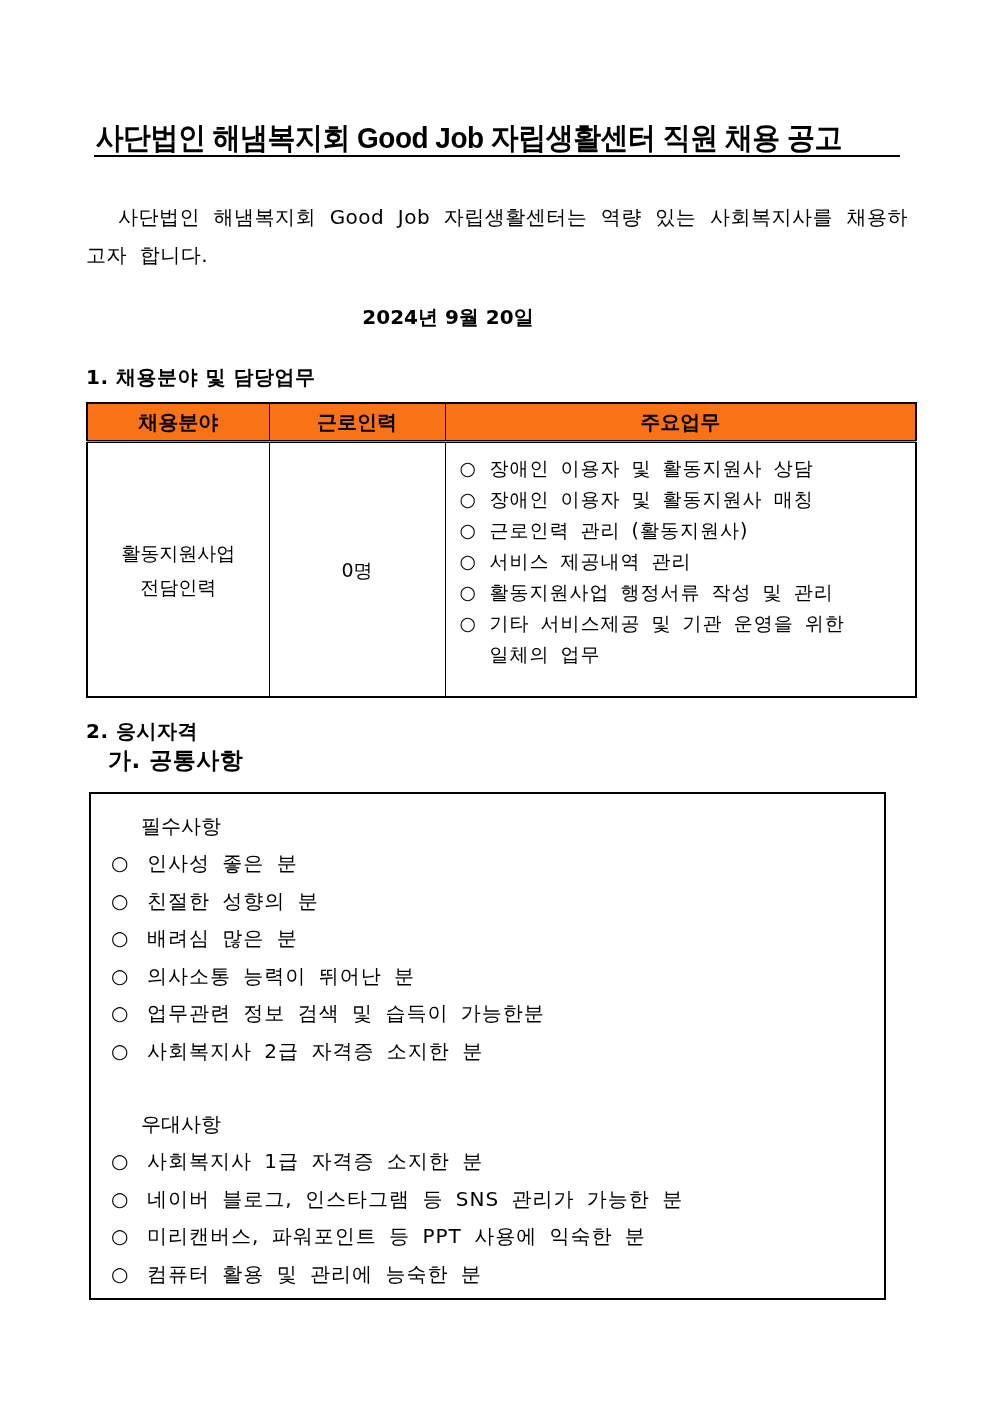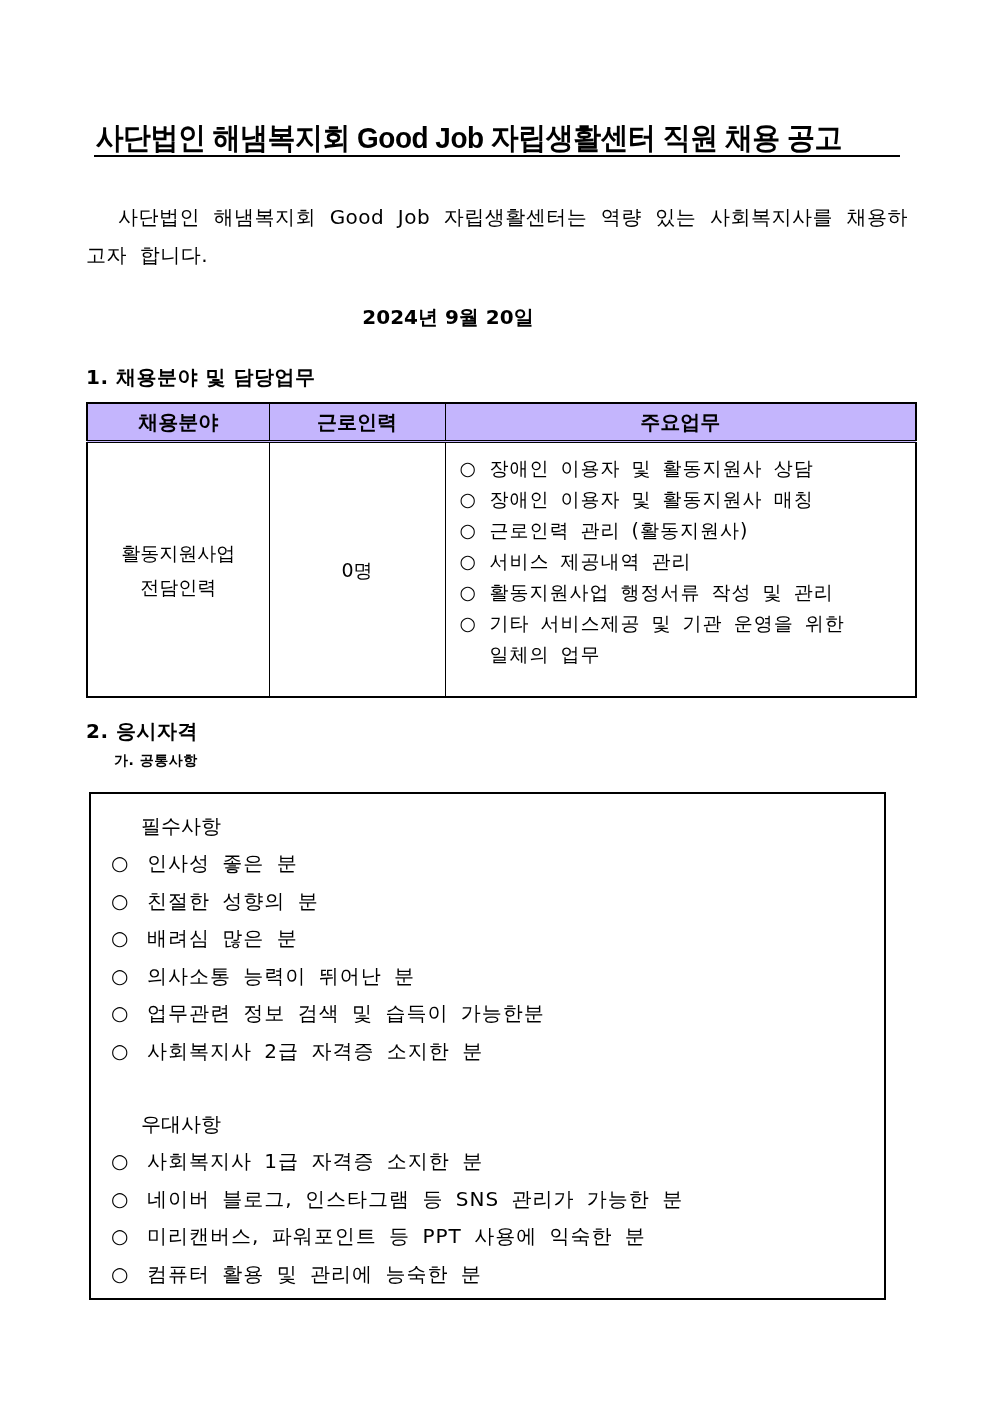--- a/index.html
+++ b/index.html
@@ -25,29 +25,29 @@
     }
     .date {
       position: absolute; left: 0; width: 896px; top: 302px;
       text-align: center; font-weight: bold; font-size: 20px; line-height: 30px;
     }
     .section {
       position: absolute; font-weight: bold; font-size: 20px; line-height: 30px; letter-spacing: 0.5px;
     }
     .sec1 { left: 86px; top: 362px; }
     .sec2 { left: 86px; top: 716px; }
-    .sec2a { left: 114px; top: 745px; font-size: 14px; text-align: center; }
+    .sec2a { left: 108px; top: 745px; font-size: 23px; text-align: center; }
 
     table.jobs {
       position: absolute; left: 86px; top: 402px; width: 831px;
       border-collapse: collapse; border: 2px solid #000;
       font-size: 19px;
     }
     table.jobs th {
-      background: #c4b5fd; height: 36px; font-weight: bold; font-size: 20px;
+      background: #f97316; height: 36px; font-weight: bold; font-size: 20px;
       border-left: 1px solid #000; border-right: 1px solid #000;
       border-bottom: 3px double #000; padding: 0;
     }
     table.jobs td {
       border: 1px solid #000; vertical-align: middle; text-align: center;
       height: 233px; padding: 0; line-height: 34px;
     }
     table.jobs td.duties { text-align: left; padding: 10px 0 10px 14px; line-height: 31px; vertical-align: top; }
     .duty { display: flex; letter-spacing: 1px; word-spacing: 4px; }
     .bullet { width: 30px; flex: none; }

